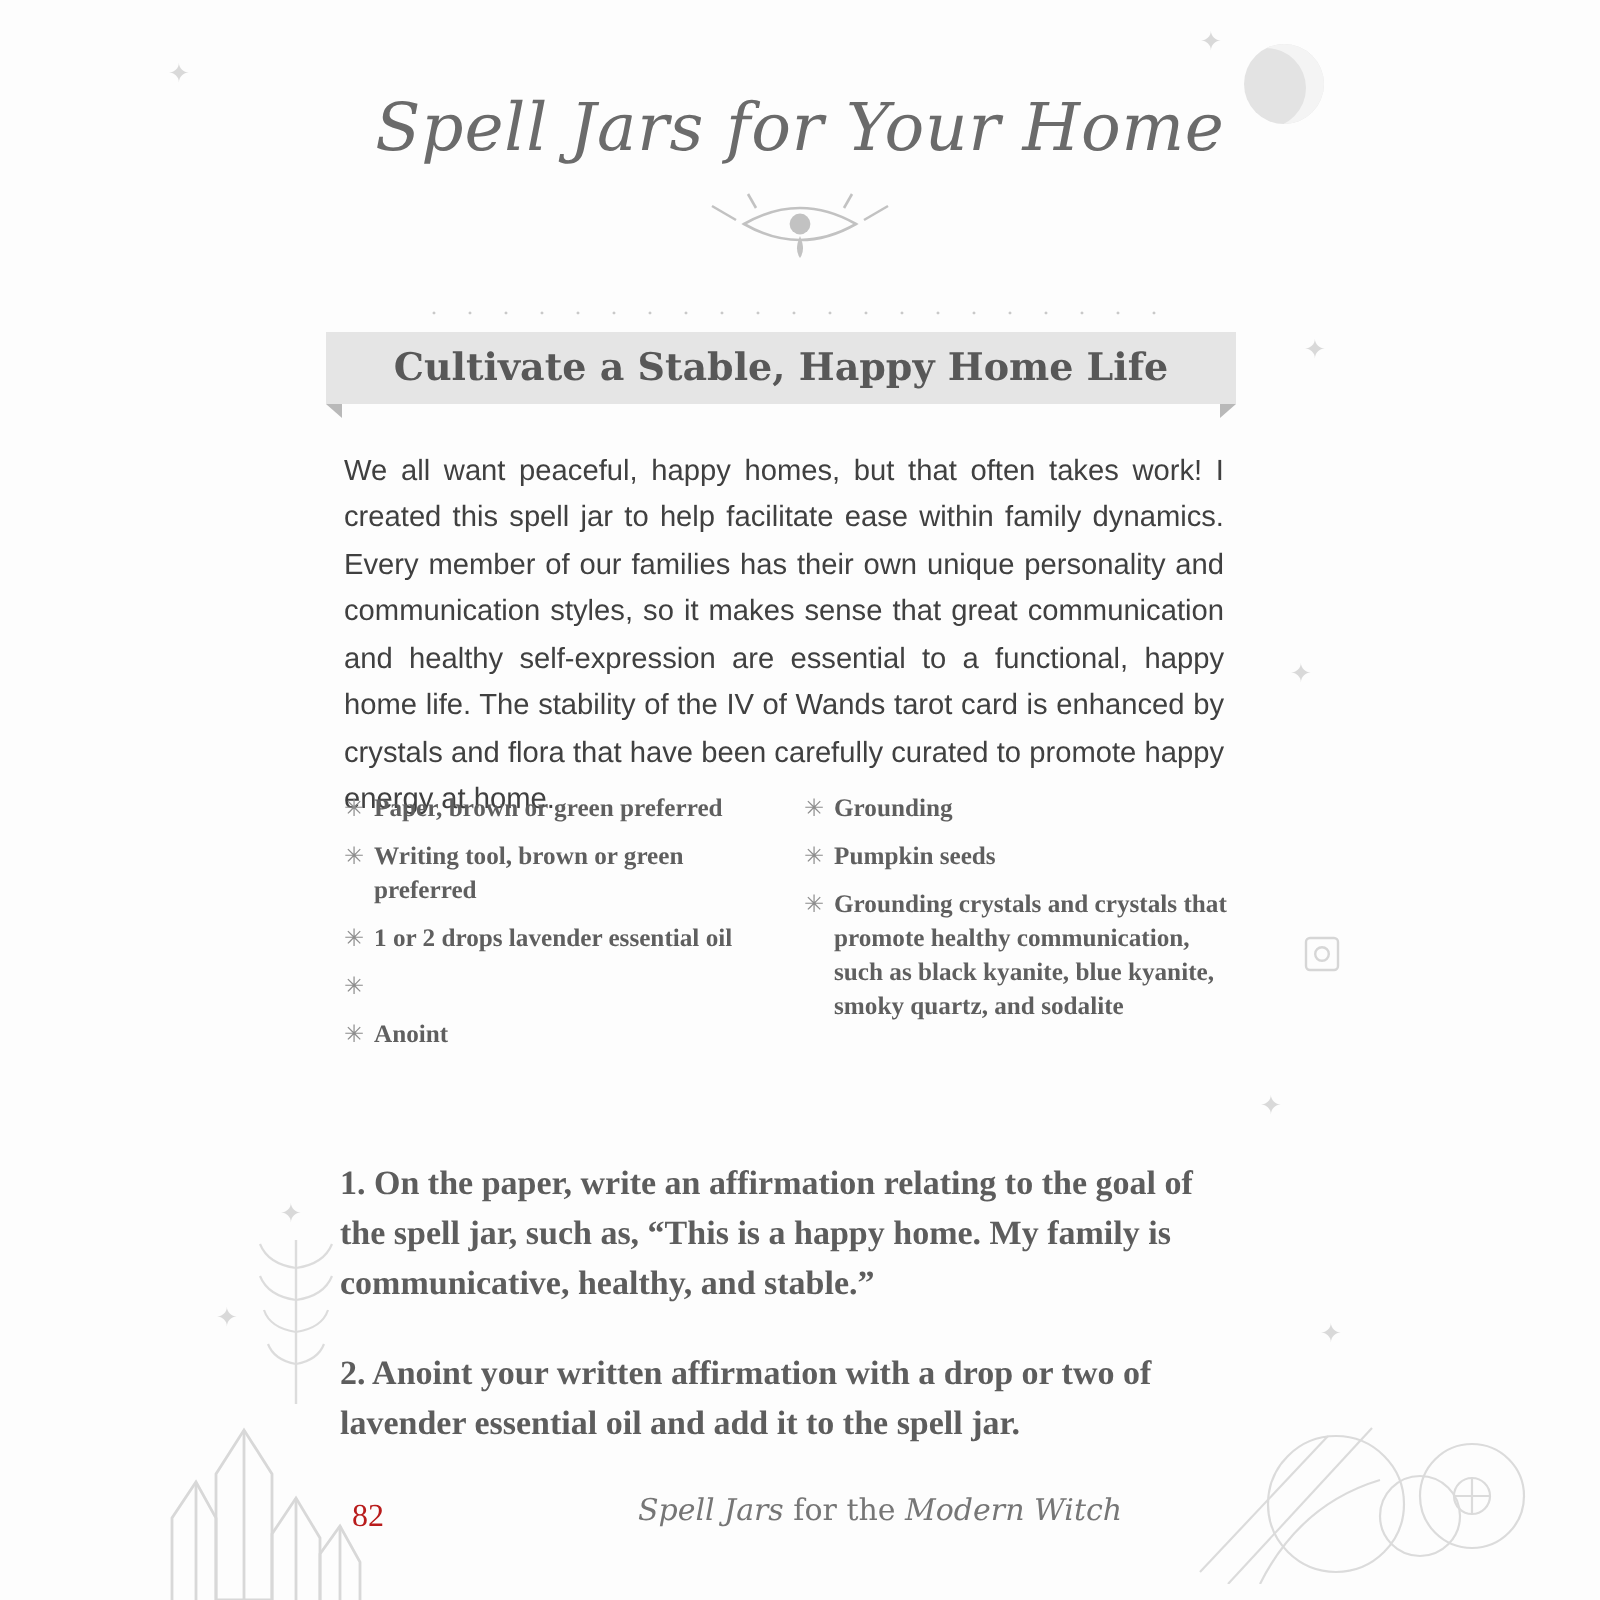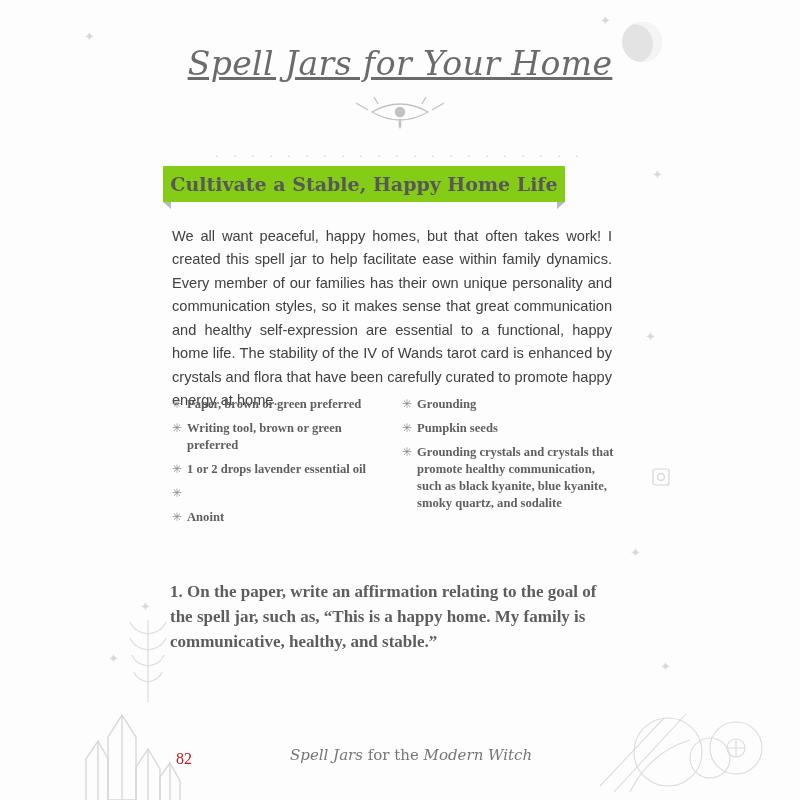--- a/index.html
+++ b/index.html
@@ -77,21 +77,20 @@
     position: absolute;
     top: 44px;
     left: 0;
     width: 800px;
     text-align: center;
     font-family: "DejaVu Serif", serif;
     font-style: italic;
     font-size: 33px;
     color: #6b6b6b;
     letter-spacing: 0.4px;
-    text-decoration: underline;
   }
   .eye-orn {
     position: absolute;
     top: 96px;
     left: 0;
     width: 800px;
     text-align: center;
   }
   .dotline {
     position: absolute;
@@ -102,23 +101,23 @@
     color: #c9c9c9;
     font-size: 12px;
     letter-spacing: 6px;
   }
 
   
   .banner {
     position: absolute;
     top: 166px;
     left: 163px;
-    width: 402px;
+    width: 455px;
     height: 36px;
-    background: #84cc16;
+    background: #e5e5e5;
     display: flex;
     align-items: center;
     justify-content: center;
   }
   .banner::before,
   .banner::after {
     content: "";
     position: absolute;
     bottom: -7px;
     border-style: solid;
@@ -208,20 +207,21 @@
     bottom: 32px;
     font-family: "Liberation Serif", serif;
     font-size: 16px;
     color: #b91c1c;
   }
   .runhead {
     position: absolute;
     left: 290px;
     bottom: 36px;
     width: 300px;
+    text-align: center;
     font-family: "DejaVu Serif", serif;
     font-size: 15px;
     color: #767676;
   }
   .runhead .it {
     font-style: italic;
   }
 </style>
 </head>
 <body>
@@ -341,20 +341,21 @@
       </div>
       <div class="ing-item">
         <span class="ing-star">✳</span>
         <span class="ing-label">Grounding crystals and crystals that promote healthy communication, such as black kyanite, blue kyanite, smoky quartz, and sodalite</span>
       </div>
     </div>
   </div>
 
   <div class="steps">
     <p class="step">1. On the paper, write an affirmation relating to the goal of the spell jar, such as, “This is a happy home. My family is communicative, healthy, and stable.”</p>
+    <p class="step">2. Anoint your written affirmation with a drop or two of lavender essential oil and add it to the spell jar.</p>
   </div>
 
   <div class="folio">82</div>
   <div class="runhead">
     <span class="it">Spell Jars</span>
     <span>for the</span>
     <span class="it">Modern Witch</span>
   </div>
 
 </div>

